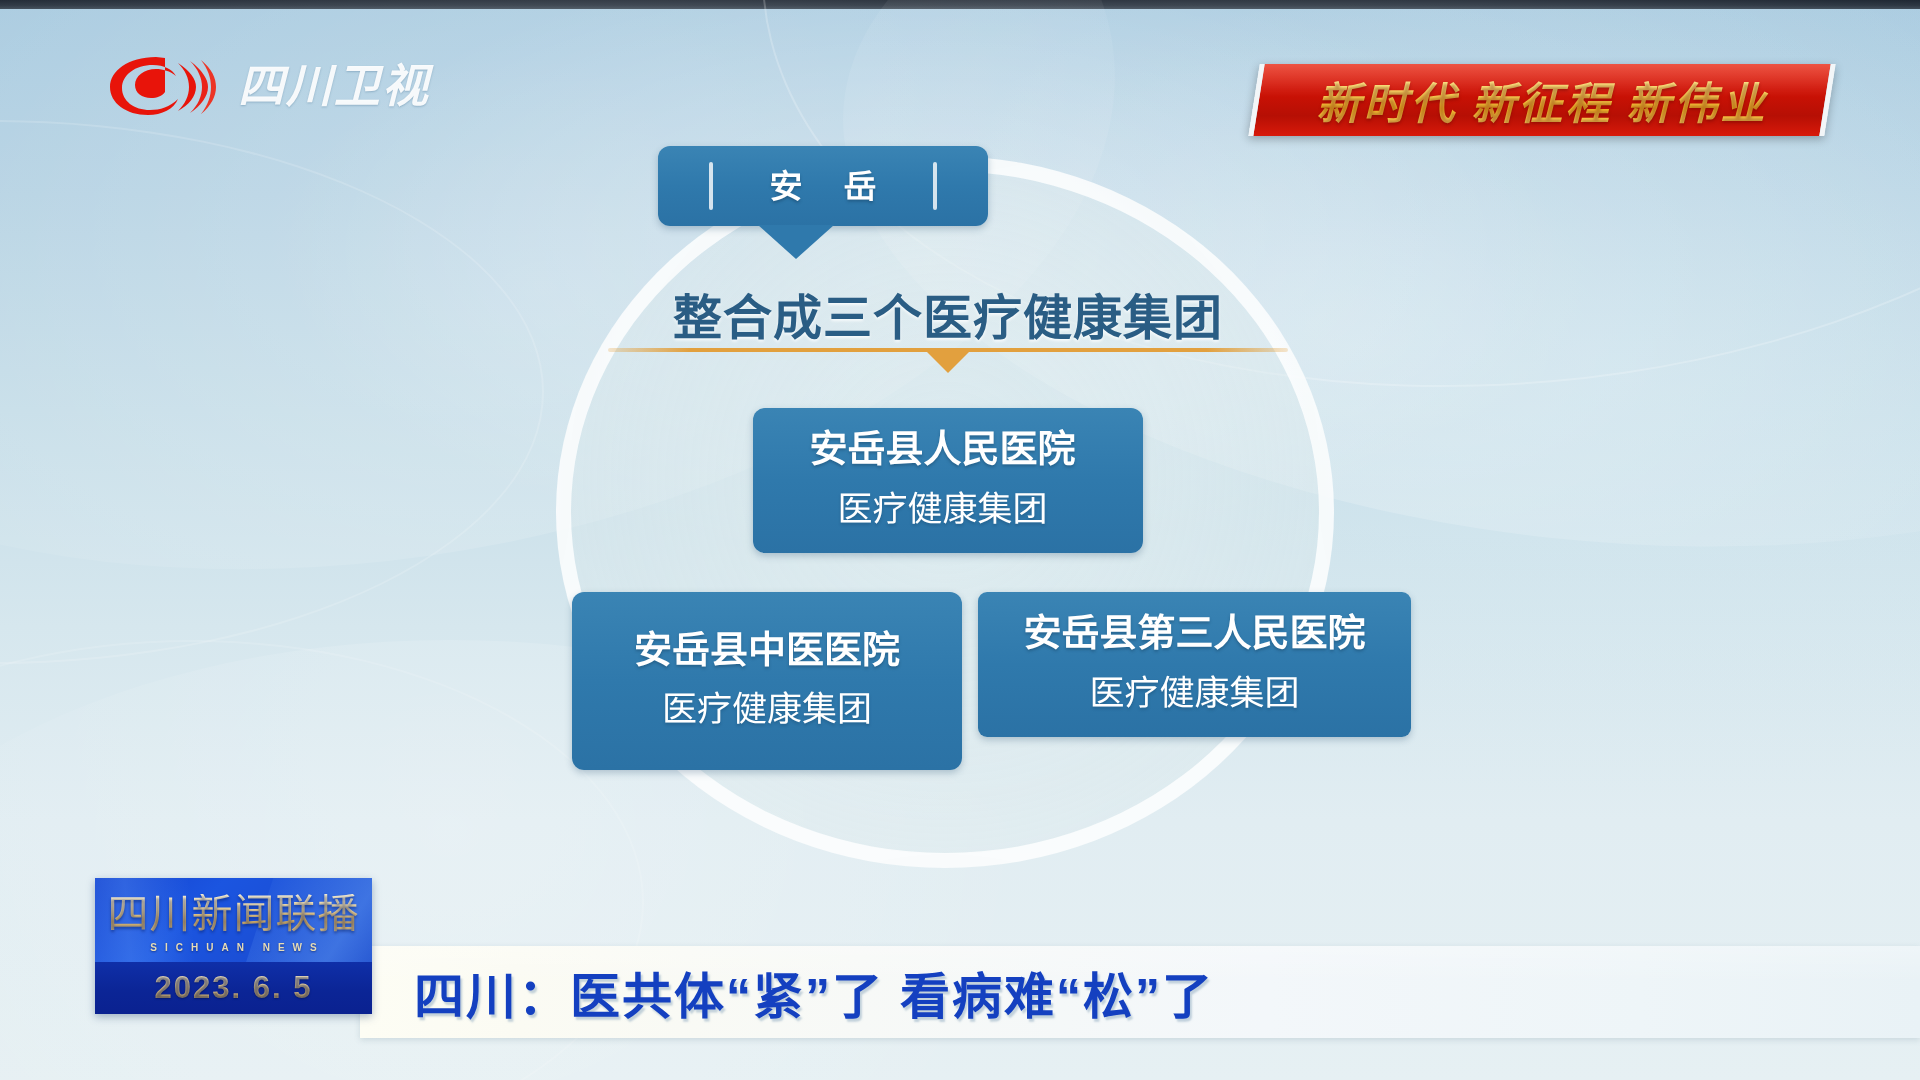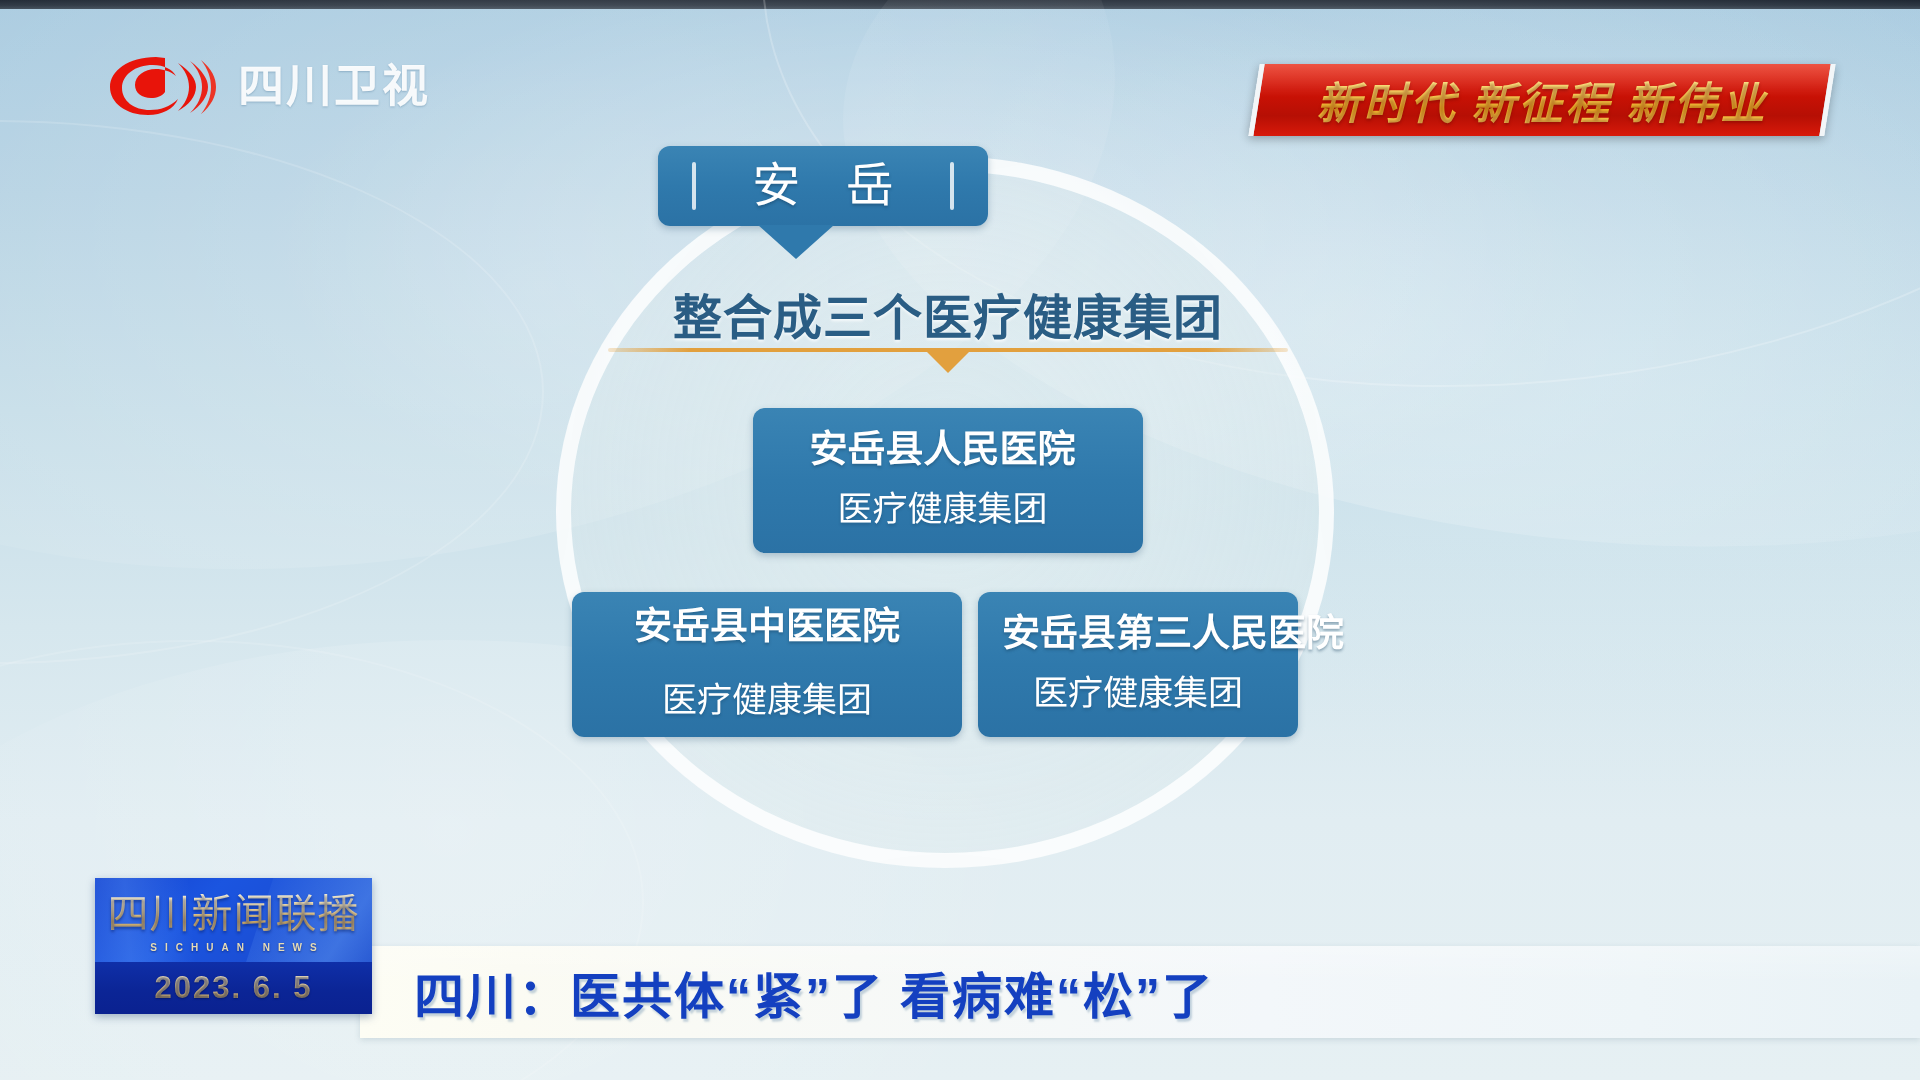--- a/index.html
+++ b/index.html
@@ -63,20 +63,21 @@
   .arc-3 { left: -260px; top: 640px; width: 900px; height: 520px; border-color: rgba(255,255,255,0.14); }
 
   
   .channel-logo {
     position: absolute;
     left: 104px; top: 48px;
     width: 400px; height: 76px;
     display: flex;
     align-items: center;
     gap: 22px;
+    font-style: italic;
   }
   .logo-mark {
     position: relative;
     width: 112px; height: 66px;
     flex: 0 0 auto;
   }
   .logo-mark svg { display: block; width: 112px; height: 66px; }
   .logo-word {
     font-size: 46px;
     font-weight: 700;
@@ -161,22 +162,22 @@
     justify-content: center;
     gap: 40px;
   }
   .node-head .tick {
     width: 4px; height: 48px;
     background: rgba(255,255,255,0.80);
     border-radius: 2px;
     flex: 0 0 auto;
   }
   .node-head .head-label {
-    font-size: 48px;
-    font-weight: 400;
+    font-size: 33px;
+    font-weight: 700;
     letter-spacing: 16px;
     text-indent: 16px;
     line-height: 1;
     white-space: nowrap;
     text-shadow: 0 2px 3px rgba(20,60,90,0.45);
   }
   .head-arrow {
     position: absolute;
     left: 210px; top: 75px;
     width: 0; height: 0;
@@ -231,22 +232,22 @@
   .node-hosp .hosp-sub {
     font-size: 35px;
     font-weight: 400;
     line-height: 1.2;
     margin-top: 16px;
     white-space: nowrap;
     text-shadow: 0 2px 3px rgba(20,60,90,0.32);
   }
 
   .node-h1 { left: 205px; top: 258px; width: 390px; height: 145px; padding-left: 13px; }
-  .node-h2 { left: 24px;  top: 442px; width: 390px; height: 145px; justify-content: space-between; }
-  .node-h3 { left: 430px; top: 442px; width: 320px; height: 145px; }
+  .node-h2 { left: 24px;  top: 442px; width: 390px; height: 178px; }
+  .node-h3 { left: 430px; top: 442px; width: 433px; height: 145px; border-radius: 9px; }
 
   
   .headline-bar {
     position: absolute;
     left: 360px; top: 946px;
     width: 1560px; height: 92px;
     background:
       linear-gradient(180deg, rgba(255,255,255,0.25) 0%, rgba(255,255,255,0.0) 40%),
       linear-gradient(90deg, #fdfdf4 0%, #fbfbf3 10%, #f7f9f7 32%, #f3f7fa 58%, #eef5f8 82%, #e9f2f6 100%);
     box-shadow: 0 2px 6px rgba(80,110,130,0.18);

